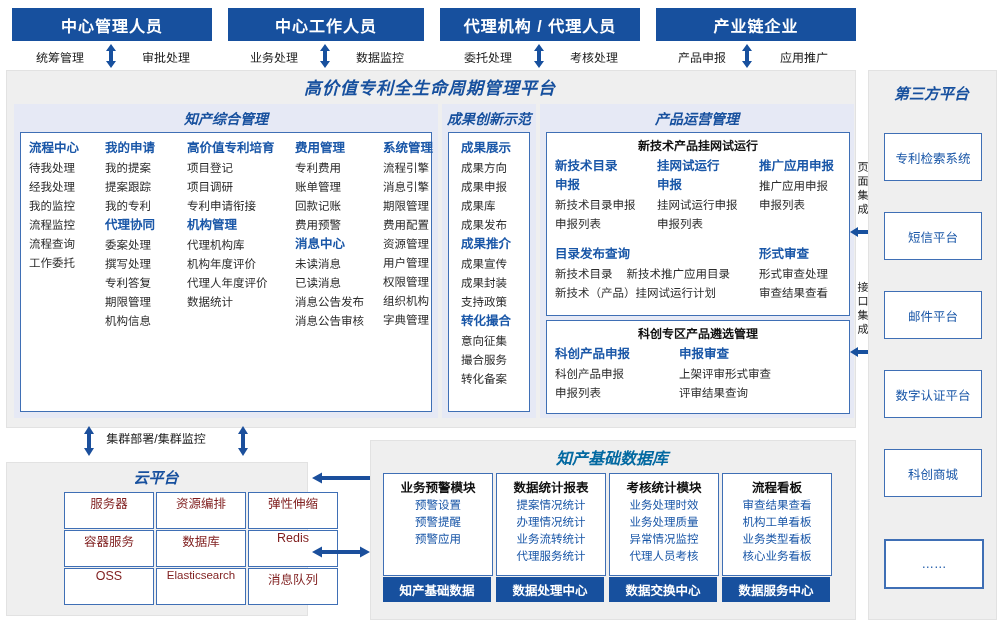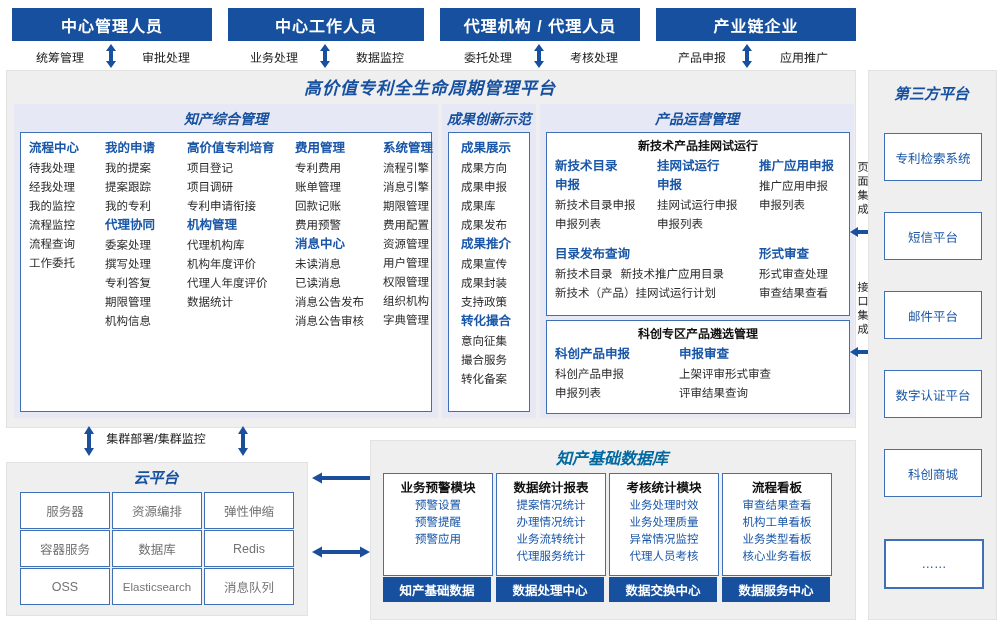--- a/index.html
+++ b/index.html
@@ -100,22 +100,22 @@
     background:#efefef;border:1px solid #e2e2e2;
   }
   #cloud-title{
     position:absolute;left:6px;top:466px;width:300px;height:24px;
     text-align:center;font-size:15px;font-weight:bold;font-style:italic;
     color:#17509e;line-height:24px;
   }
   .cloud-cell{
     position:absolute;width:88px;height:35px;
     background:#ffffff;border:1.3px solid #3f6fb5;
-    display:flex;align-items:center;justify-content:center;
-    font-size:12.5px;color:#737373;
+    display:flex;align-items:flex-start;justify-content:center;
+    font-size:12.5px;color:#7f1d1d;margin-left:44px;
   }
   #cluster-label{
     position:absolute;left:6px;top:430px;width:300px;height:18px;
     text-align:center;font-size:12px;color:#1b1b1b;line-height:18px;
   }
 
   
   #db-frame{
     position:absolute;left:370px;top:440px;width:484px;height:178px;
     background:#efefef;border:1px solid #e2e2e2;
@@ -301,21 +301,21 @@
       <div class="colitem">申报列表</div>
     </div>
     <div class="col" style="left:212px;top:24px;width:92px;">
       <div class="colhead" style="white-space:normal;width:84px;">推广应用申报</div>
       <div class="colitem">推广应用申报</div>
       <div class="colitem">申报列表</div>
     </div>
 
     <div class="col" style="left:8px;top:112px;width:200px;">
       <div class="colhead">目录发布查询</div>
-      <div style="display:flex;gap:8px;">
+      <div style="display:flex;gap:14px;">
         <div class="colitem">新技术目录</div>
         <div class="colitem">新技术推广应用目录</div>
       </div>
       <div class="colitem">新技术（产品）挂网试运行计划</div>
     </div>
     <div class="col" style="left:212px;top:112px;width:92px;">
       <div class="colhead">形式审查</div>
       <div class="colitem">形式审查处理</div>
       <div class="colitem">审查结果查看</div>
     </div>

